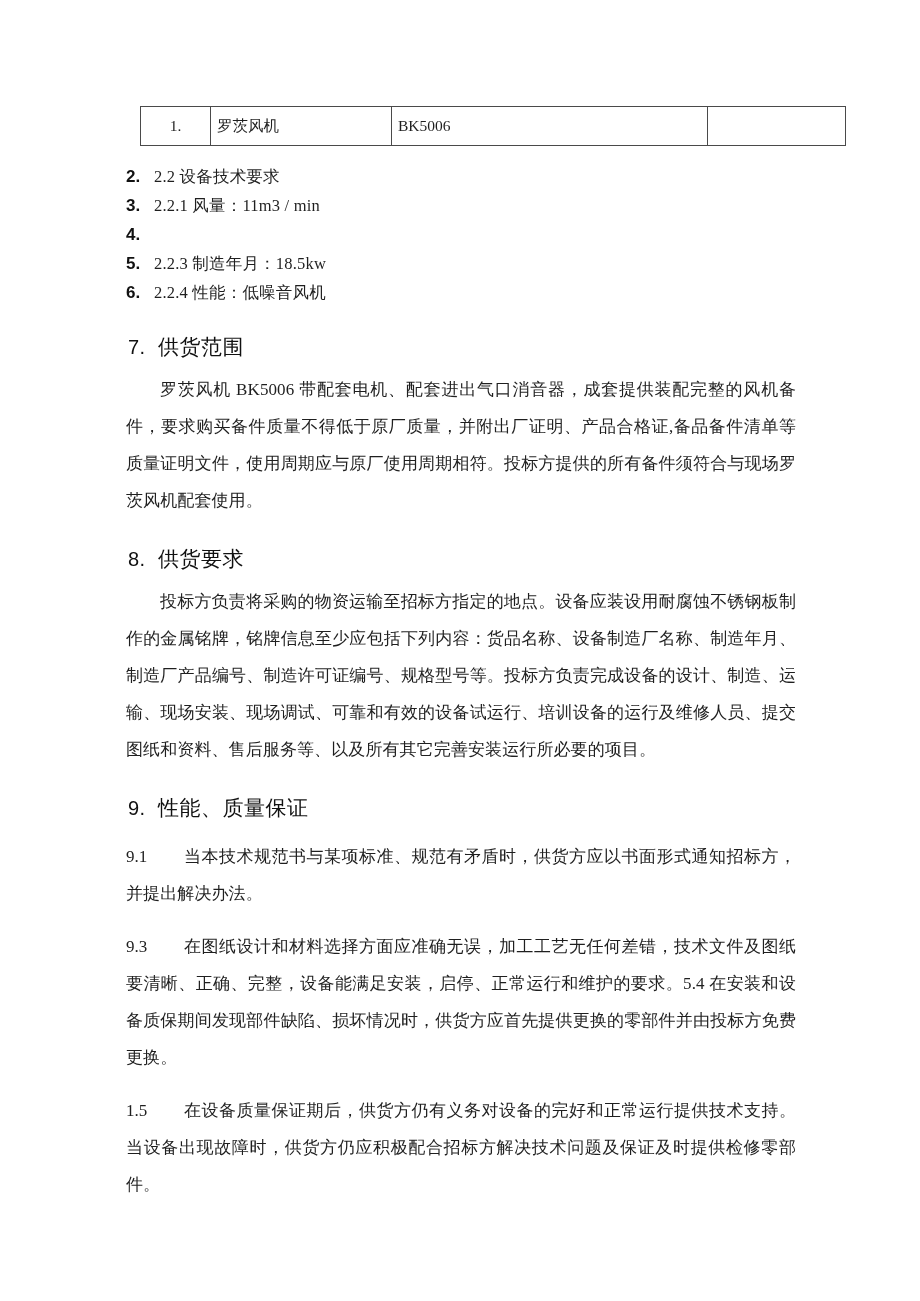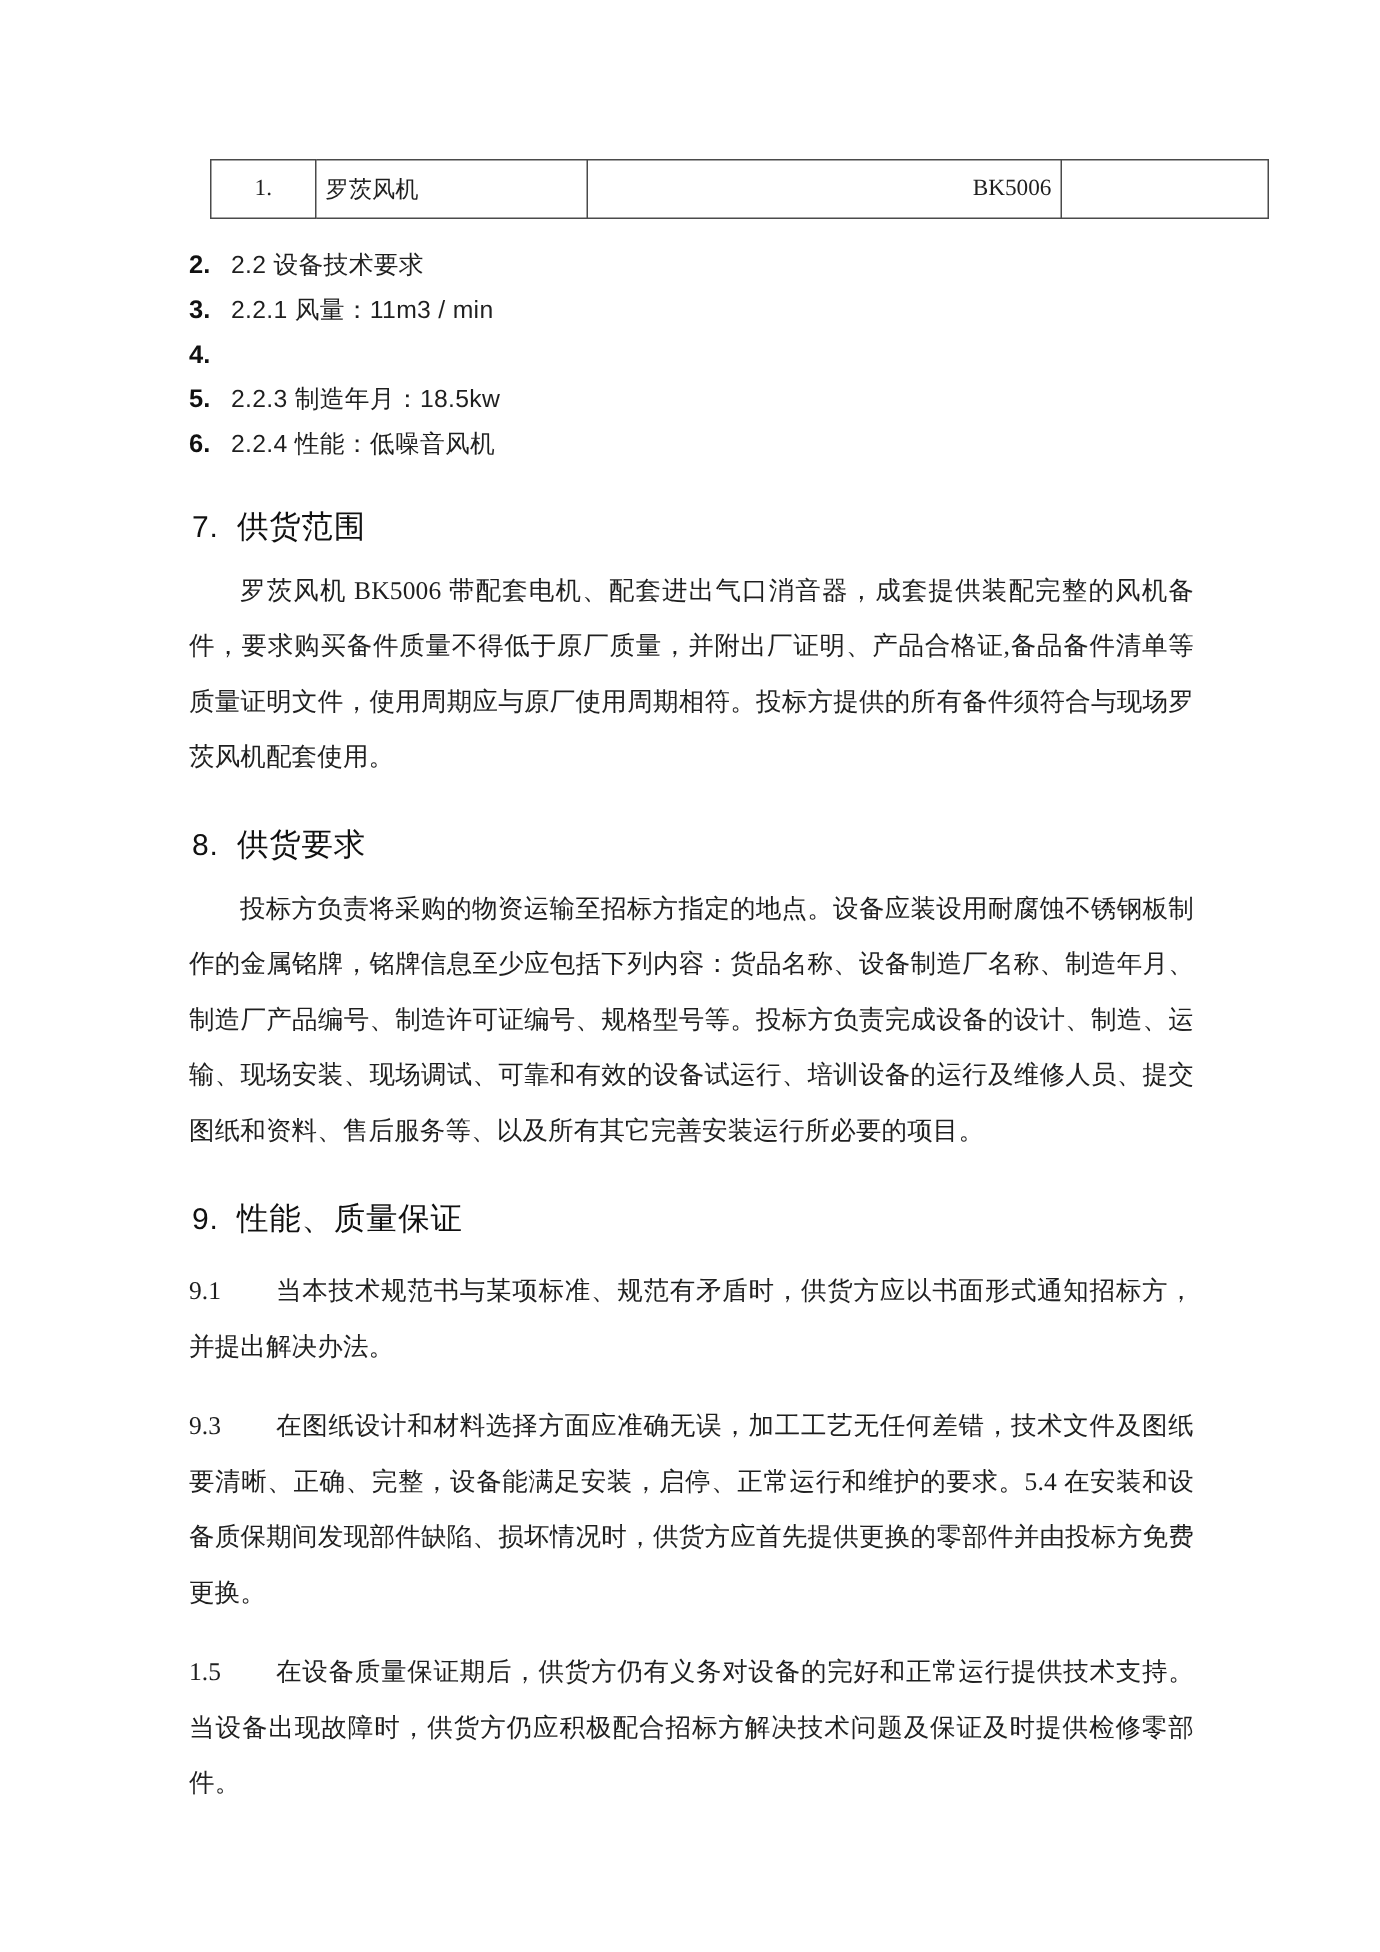--- a/index.html
+++ b/index.html
@@ -44,21 +44,21 @@
     border: 1px solid #4a4a4a;
     height: 38px;
     font-family: "Liberation Serif", "DejaVu Serif", serif;
     font-size: 15.5px;
     color: #1f1f1f;
     padding: 0 6px;
     vertical-align: middle;
   }
   .col-no    { width: 57px;  text-align: center; }
   .col-name  { width: 168px; text-align: left; padding-left: 22px; margin-top: 48px; }
-  .col-model { width: 303px; text-align: right; }
+  .col-model { width: 303px; text-align: left; }
   .col-blank { width: 125px; }
 
   
   .num-list {
     margin: 16px 0 0 0;
     padding: 0;
     list-style: none;
   }
   .num-list li {
     display: flex;
@@ -69,21 +69,21 @@
   }
   .num-list .marker {
     font-family: "Liberation Sans", "DejaVu Sans", sans-serif;
     font-weight: bold;
     font-size: 17px;
     width: 28px;
     flex: 0 0 28px;
     color: #111;
   }
   .num-list .itext {
-    font-family: Liberation Sans, sans-serif;
+    font-family: Liberation Serif, serif;
     font-size: 16.5px;
     letter-spacing: 0.2px;
   }
 
   
   .heading {
     display: flex;
     align-items: baseline;
     font-family: "Liberation Sans", "DejaVu Sans", sans-serif;
     font-size: 21px;

